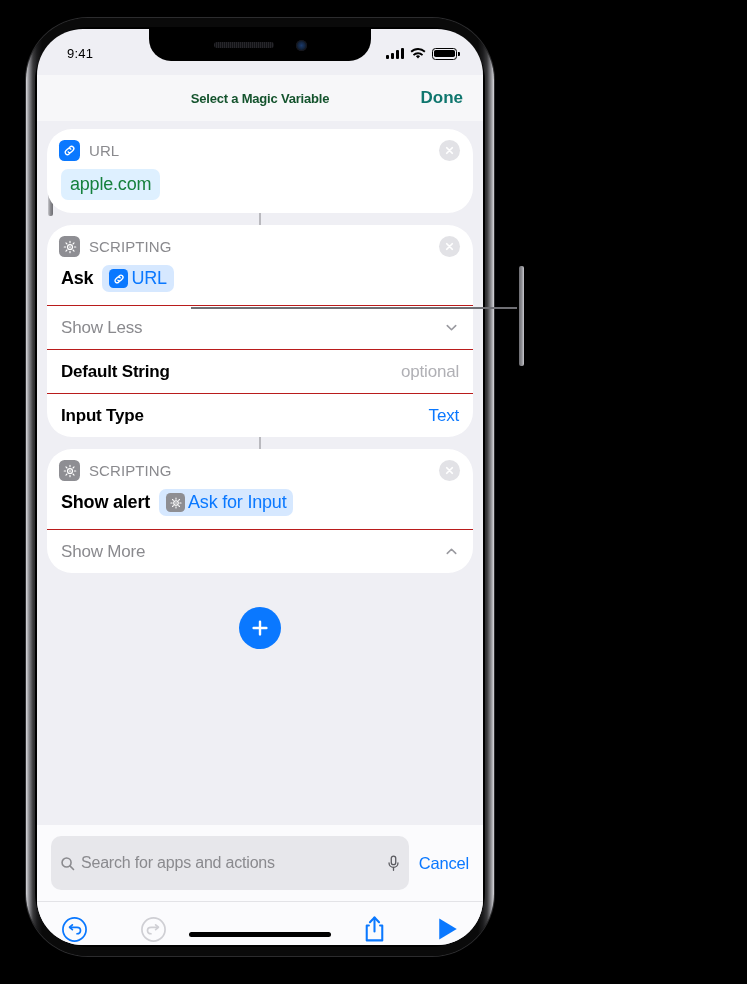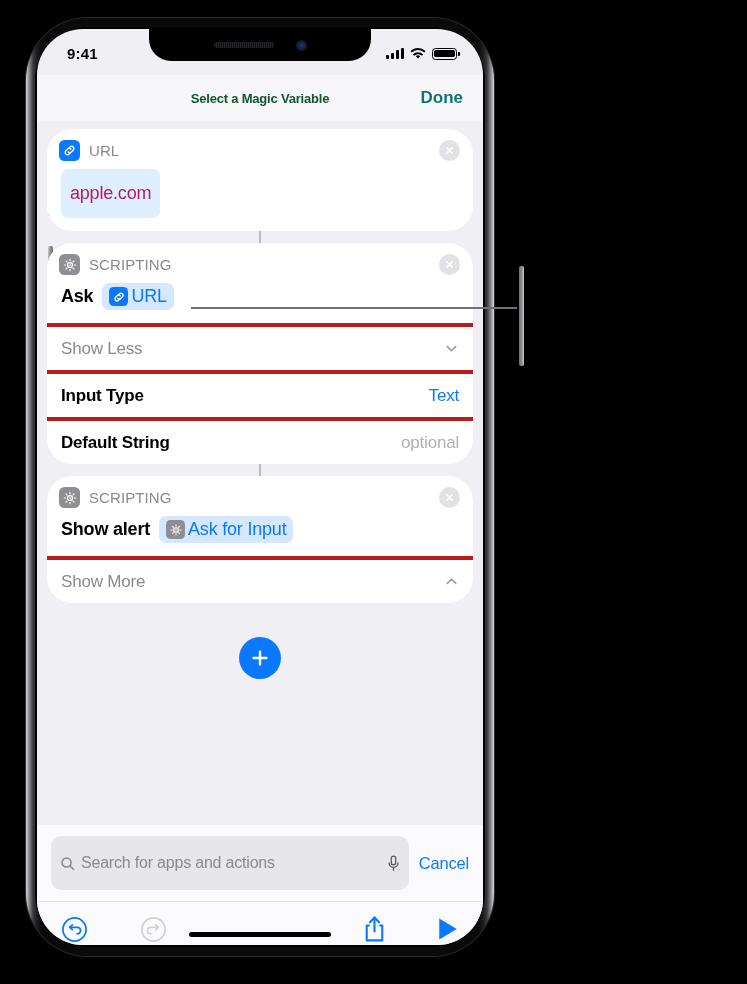--- a/index.html
+++ b/index.html
@@ -87,21 +87,21 @@
 
   
   #status-bar {
     position: absolute; left: 0; top: 0; right: 0; height: 46px;
     display: flex; align-items: center;
     padding: 0 26px 0 30px;
     z-index: 30;
     color: #000;
   }
   #status-time {
-    font-size: 15px; font-weight: bold; letter-spacing: 0.2px;
+    font-size: 13px; font-weight: normal; letter-spacing: 0.2px;
     margin-top: 2px;
   }
   #status-right {
     margin-left: auto; display: flex; align-items: center; gap: 6px;
     margin-top: 3px;
   }
   .sig-bars { display: flex; align-items: flex-end; gap: 2px; height: 11px; }
   .sig-bars i { display:block; width: 3px; background: #000; border-radius: 1px; }
   .sig-bars i:nth-child(1){ height: 4px; }
   .sig-bars i:nth-child(2){ height: 6px; }
@@ -192,34 +192,34 @@
   .pill {
     display: inline-flex; align-items: center;
     background: #d6e8ff;
     border-radius: 7px;
     padding: 3px 7px;
     color: #0a78ff;
     font-size: 18px;
     font-weight: normal;
     letter-spacing: -0.2px;
   }
-  .pill.soft { color: #be185d; background: #def0ff; padding: 14px 9px; }
+  .pill.soft { color: #15803d; background: #def0ff; padding: 5px 9px; }
   .pill .token-icon {
     width: 19px; height: 19px; border-radius: 4.5px;
     display: inline-flex; align-items: center; justify-content: center;
     margin-right: 3px; flex: none;
   }
   .pill .token-icon.blue { background: #0a78ff; }
   .pill .token-icon.gray { background: #8e8e93; }
 
   .row {
     display: flex; align-items: center;
     padding: 0 14px;
     height: 43px;
-    border-top: 4px solid #b91c1c;
+    border-top: 1px solid #b91c1c;
     font-size: 17px;
     letter-spacing: -0.2px;
   }
   .row .row-label { color: #000; font-weight: bold; }
   .row .row-label.muted { color: #8a8a8e; font-weight: normal; }
   .row .row-value { margin-left: auto; color: #0a78ff; }
   .row .row-value.placeholder { color: #b0b0b5; }
   .row .chev { margin-left: auto; color: #9a9aa0; display: flex; }
 
   
@@ -384,27 +384,27 @@
           <div class="row">
             <span class="row-label muted">Show Less</span>
             <span class="chev">
               <svg width="15" height="15" viewBox="0 0 16 16">
                 <path d="M3.5 6 8 10.4 12.5 6" fill="none" stroke="#9a9aa0" stroke-width="1.7" stroke-linecap="round" stroke-linejoin="round"></path>
               </svg>
             </span>
           </div>
 
           <div class="row">
+            <span class="row-label">Default String</span>
+            <span class="row-value placeholder">optional</span>
+          </div>
+
+          <div class="row">
             <span class="row-label">Input Type</span>
             <span class="row-value">Text</span>
-          </div>
-
-          <div class="row">
-            <span class="row-label">Default String</span>
-            <span class="row-value placeholder">optional</span>
           </div>
         </div>
 
         <div class="connector"></div>
 
         <div class="card">
           <div class="card-head">
             <span class="app-icon gray">
               <svg width="14" height="14" viewBox="0 0 18 18">
                 <circle cx="9" cy="9" r="3.2" fill="none" stroke="#fff" stroke-width="1.6"></circle>

